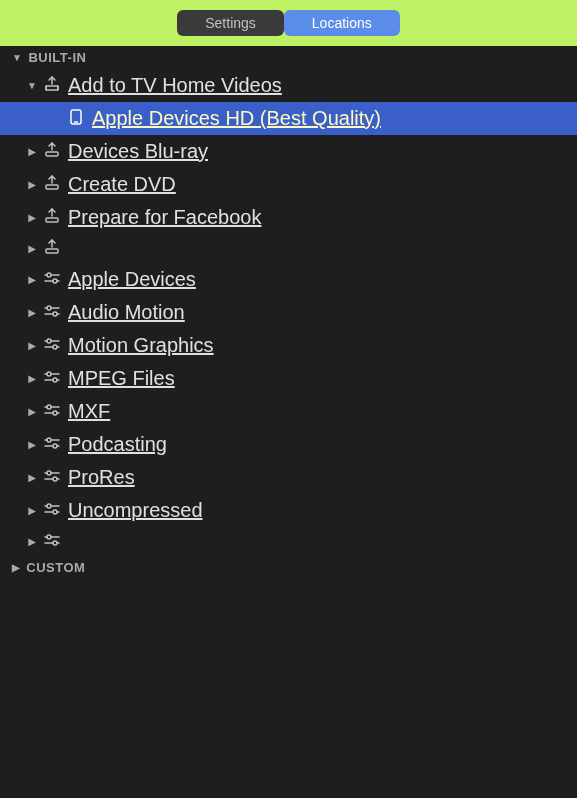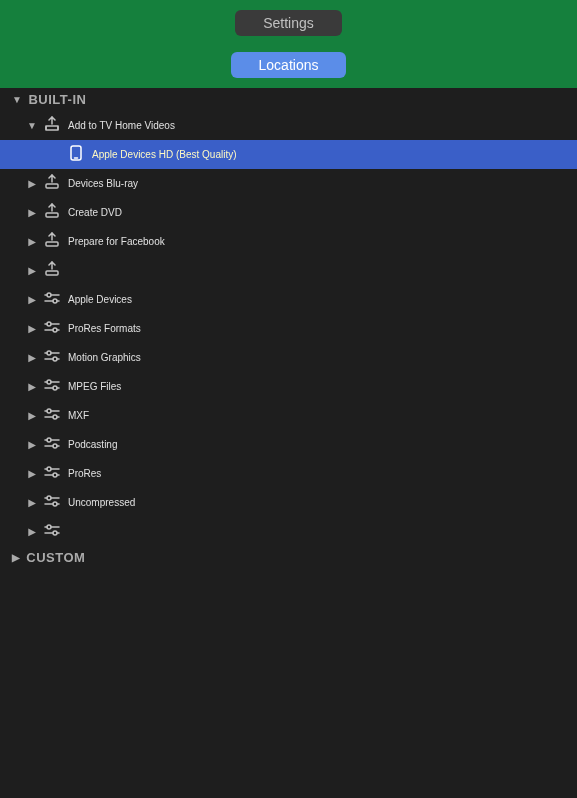--- a/index.html
+++ b/index.html
@@ -12,23 +12,22 @@
       color: #e0e0e0;
       overflow: hidden;
     }
 
     
     .tab-bar {
       display: flex;
       justify-content: center;
       align-items: center;
       padding: 10px 0 10px 0;
-      background: #15803d;
-      gap: 16px;
-      flex-direction: column;
+      background: #bef264;
+      gap: 0;
     }
 
     .tab-btn {
       padding: 5px 28px;
       font-size: 14px;
       font-weight: 500;
       border: none;
       cursor: pointer;
       border-radius: 6px;
       outline: none;
@@ -101,22 +100,23 @@
 
     .tree-item .icon-col {
       width: 24px;
       flex-shrink: 0;
       text-align: center;
       font-size: 15px;
       margin-right: 4px;
     }
 
     .tree-item .label {
-      font-size: 10px;
+      font-size: 20px;
       font-weight: 400;
+      text-decoration: underline;
     }
 
     .tree-item.selected .label {
       color: #fef9c3;
     }
 
     
     svg.upload-icon {
       width: 16px;
       height: 16px;
@@ -263,21 +263,21 @@
   <div class="icon-col">
     <svg class="slider-icon" viewBox="0 0 16 16">
       <circle cx="5" cy="5" r="2"></circle>
       <line x1="1" y1="5" x2="3" y2="5"></line>
       <line x1="7" y1="5" x2="15" y2="5"></line>
       <circle cx="11" cy="11" r="2"></circle>
       <line x1="1" y1="11" x2="9" y2="11"></line>
       <line x1="13" y1="11" x2="15" y2="11"></line>
     </svg>
   </div>
-  <span class="label">ProRes Formats</span>
+  <span class="label">Audio Motion</span>
 </div>
 
 <div class="tree-item">
   <div class="indent1"></div>
   <div class="chevron-col">▶</div>
   <div class="icon-col">
     <svg class="slider-icon" viewBox="0 0 16 16">
       <circle cx="5" cy="5" r="2"></circle>
       <line x1="1" y1="5" x2="3" y2="5"></line>
       <line x1="7" y1="5" x2="15" y2="5"></line>

